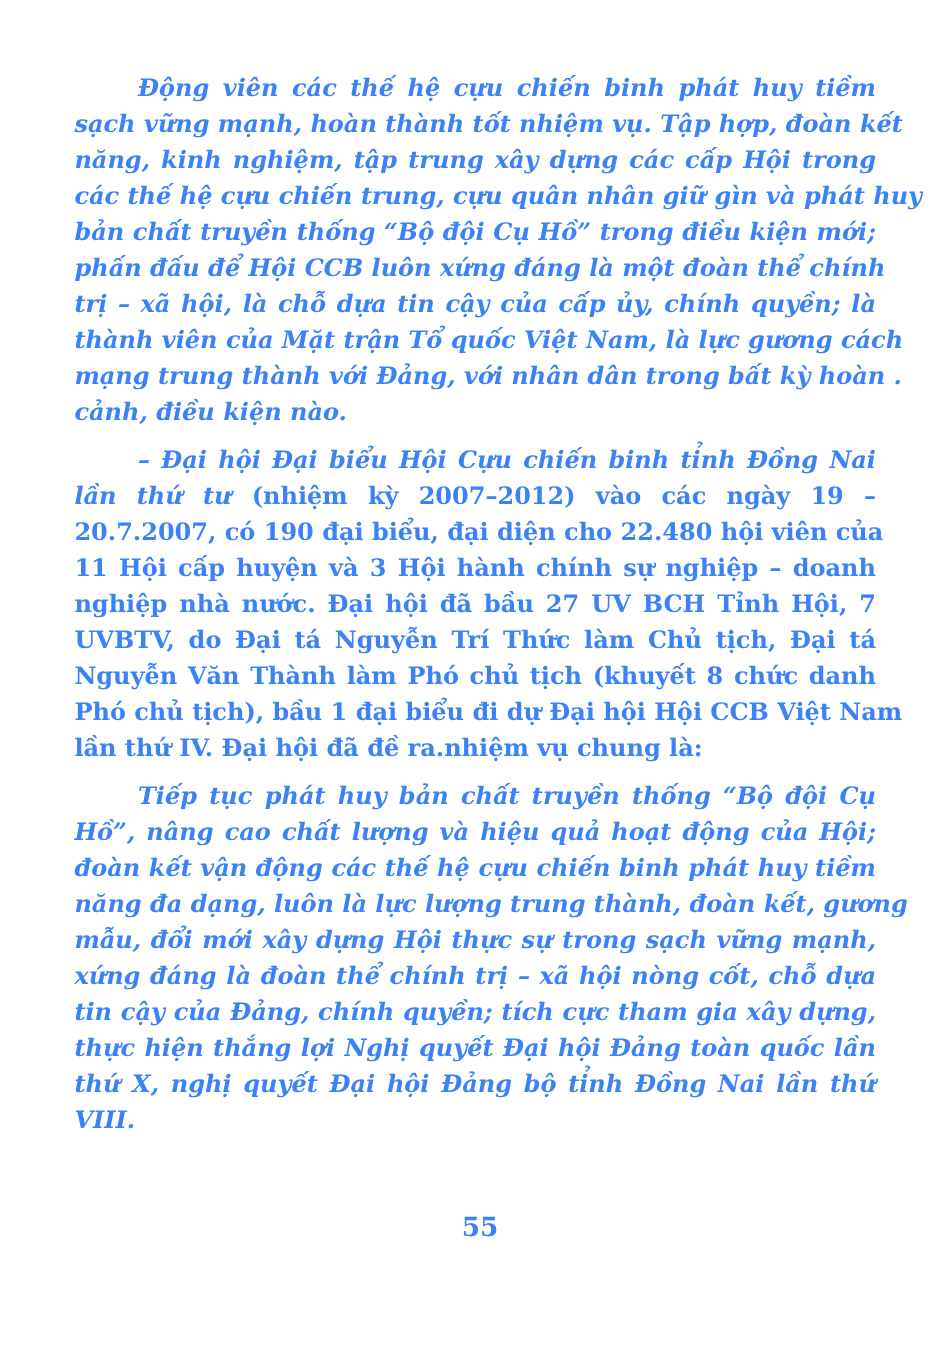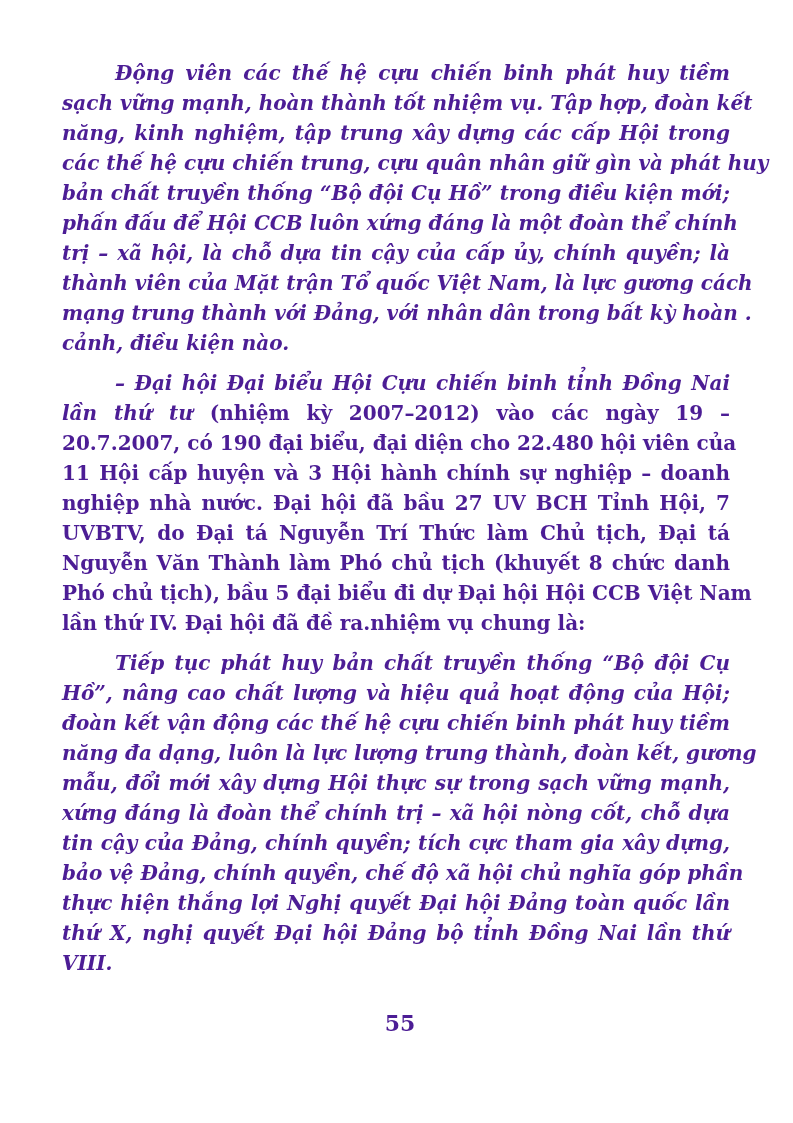--- a/index.html
+++ b/index.html
@@ -8,21 +8,21 @@
     padding: 0;
     background: #ffffff;
   }
   .book-page {
     position: relative;
     width: 793px;
     height: 1123px;
     background: #ffffff;
     overflow: hidden;
     font-family: "DejaVu Serif", "Liberation Serif", serif;
-    color: #4c1d95;
+    color: #3b82f6;
   }
   .page-text {
     position: absolute;
     left: 62px;
     top: 58px;
     width: 668px;
   }
   .paragraph {
     margin: 0;
   }
@@ -80,31 +80,30 @@
         <div class="line last"><span class="seg-italic">cảnh, điều kiện nào.</span></div>
       </div>
       <div class="paragraph">
         <div class="line first"><span class="seg-italic">– Đại hội Đại biểu Hội Cựu chiến binh tỉnh Đồng Nai</span></div>
         <div class="line"><span class="seg-italic">lần thứ tư </span><span class="seg-roman">(nhiệm kỳ 2007–2012) vào các ngày 19 –</span></div>
         <div class="line"><span class="seg-roman">20.7.2007, có 190 đại biểu, đại diện cho 22.480 hội viên của</span></div>
         <div class="line"><span class="seg-roman">11 Hội cấp huyện và 3 Hội hành chính sự nghiệp – doanh</span></div>
         <div class="line"><span class="seg-roman">nghiệp nhà nước. Đại hội đã bầu 27 UV BCH Tỉnh Hội, 7</span></div>
         <div class="line"><span class="seg-roman">UVBTV, do Đại tá Nguyễn Trí Thức làm Chủ tịch, Đại tá</span></div>
         <div class="line"><span class="seg-roman">Nguyễn Văn Thành làm Phó chủ tịch (khuyết 8 chức danh</span></div>
-        <div class="line"><span class="seg-roman">Phó chủ tịch), bầu 5 đại biểu đi dự Đại hội Hội CCB Việt Nam</span></div>
+        <div class="line"><span class="seg-roman">Phó chủ tịch), bầu 1 đại biểu đi dự Đại hội Hội CCB Việt Nam</span></div>
         <div class="line last"><span class="seg-roman">lần thứ IV. Đại hội đã đề ra.nhiệm vụ chung là:</span></div>
       </div>
       <div class="paragraph">
         <div class="line first"><span class="seg-italic">Tiếp tục phát huy bản chất truyền thống “Bộ đội Cụ</span></div>
         <div class="line"><span class="seg-italic">Hồ”, nâng cao chất lượng và hiệu quả hoạt động của Hội;</span></div>
         <div class="line"><span class="seg-italic">đoàn kết vận động các thế hệ cựu chiến binh phát huy tiềm</span></div>
         <div class="line"><span class="seg-italic">năng đa dạng, luôn là lực lượng trung thành, đoàn kết, gương</span></div>
         <div class="line"><span class="seg-italic">mẫu, đổi mới xây dựng Hội thực sự trong sạch vững mạnh,</span></div>
         <div class="line"><span class="seg-italic">xứng đáng là đoàn thể chính trị – xã hội nòng cốt, chỗ dựa</span></div>
         <div class="line"><span class="seg-italic">tin cậy của Đảng, chính quyền; tích cực tham gia xây dựng,</span></div>
-        <div class="line"><span class="seg-italic">bảo vệ Đảng, chính quyền, chế độ xã hội chủ nghĩa góp phần</span></div>
         <div class="line"><span class="seg-italic">thực hiện thắng lợi Nghị quyết Đại hội Đảng toàn quốc lần</span></div>
         <div class="line"><span class="seg-italic">thứ X, nghị quyết Đại hội Đảng bộ tỉnh Đồng Nai lần thứ</span></div>
         <div class="line last"><span class="seg-italic">VIII.</span></div>
       </div>
     </div>
   <div class="page-number">55</div>
 </div>
 
 </body></html>

